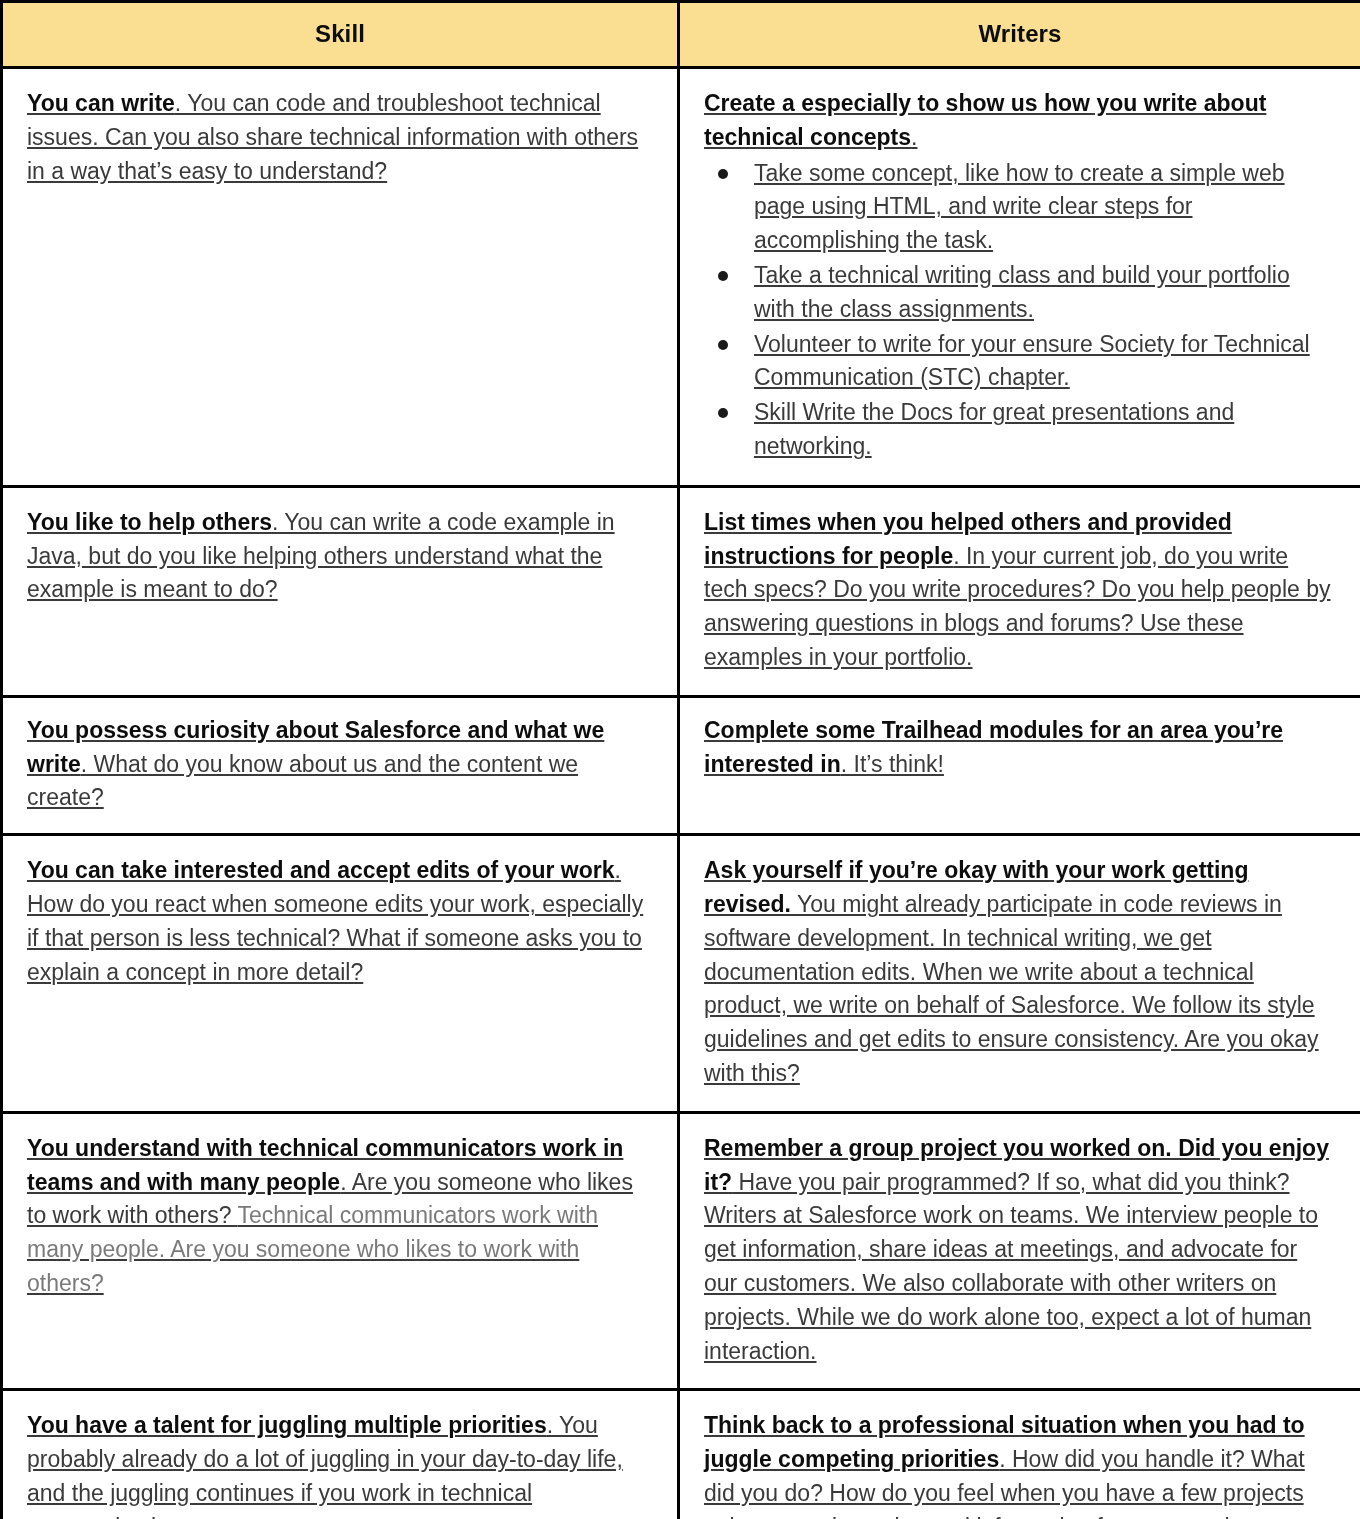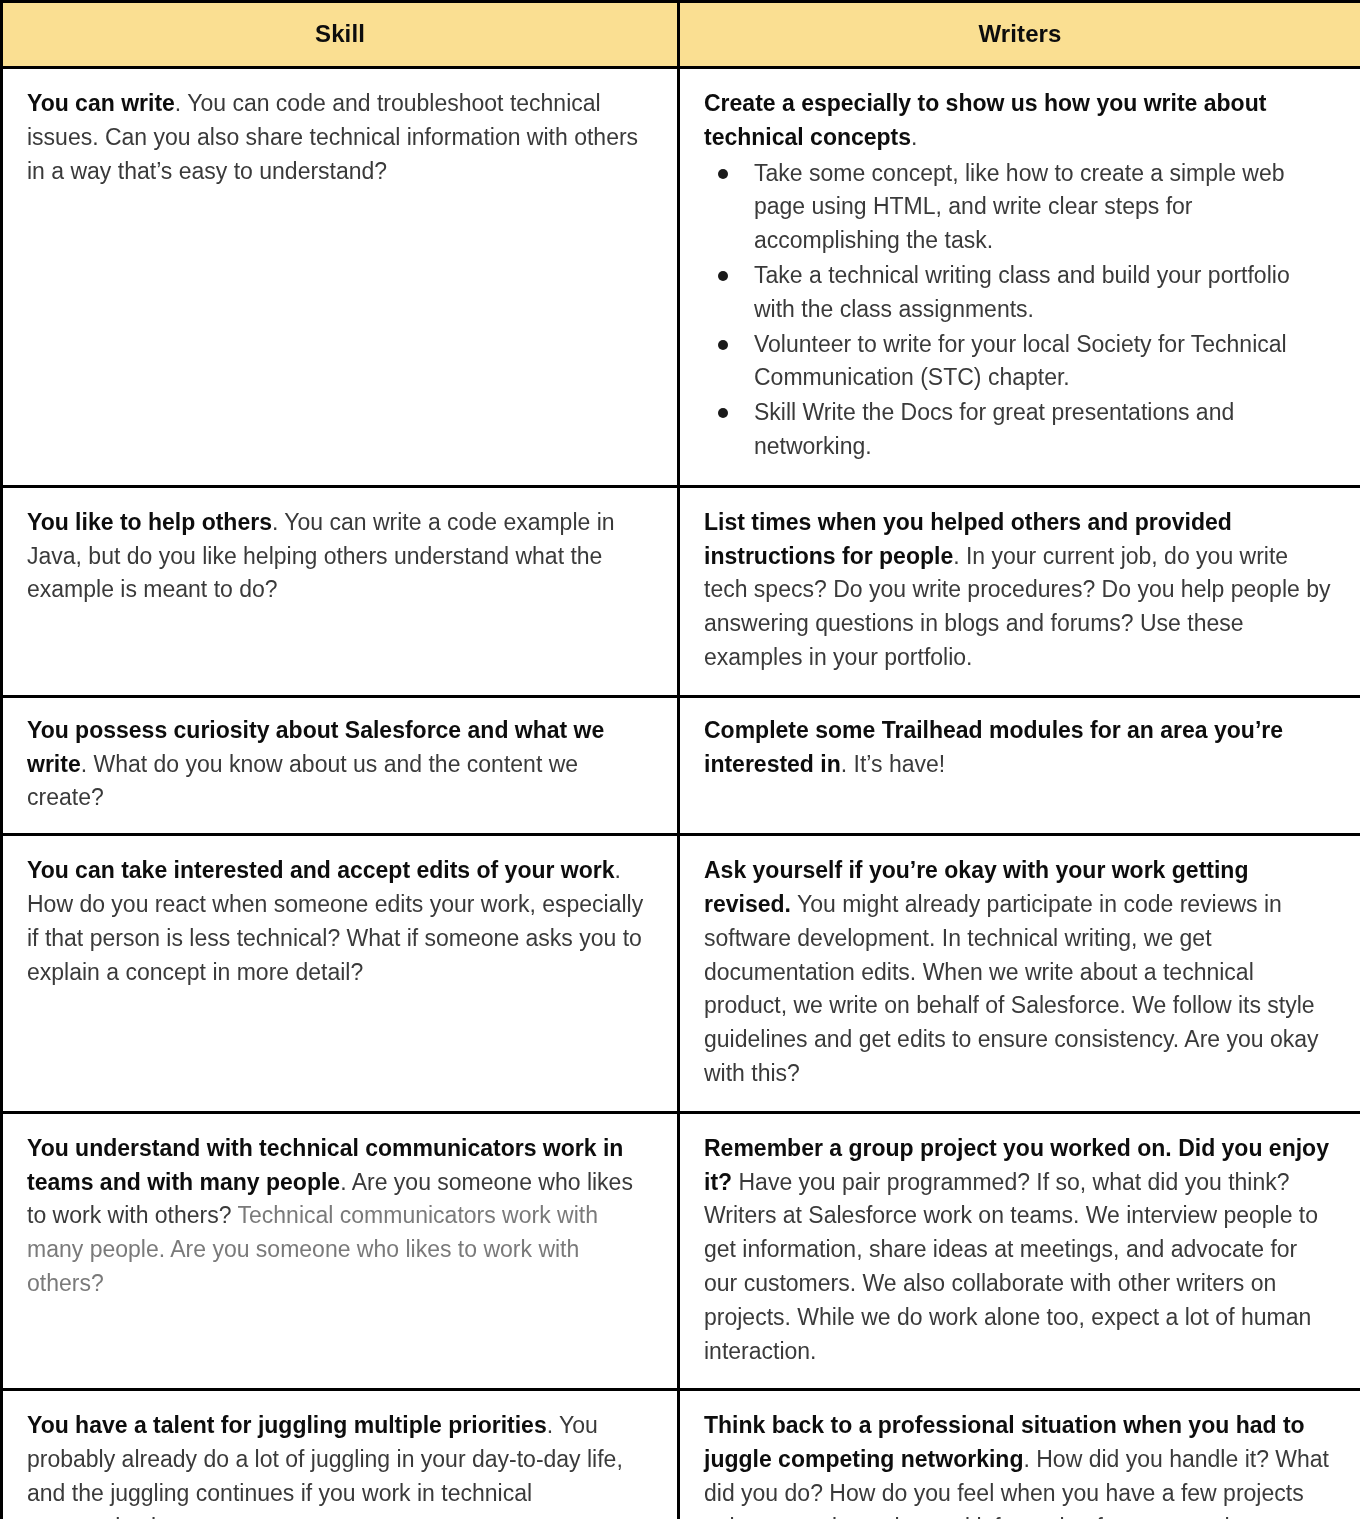--- a/index.html
+++ b/index.html
@@ -38,20 +38,21 @@
     color: #0d0d0d;
     padding: 17px 10px 18px 10px;
     letter-spacing: 0.1px;
   }
 
   .skills-table td {
     padding: 18px 24px 20px 24px;
     font-size: 23px;
     line-height: 1.47;
     color: #3a3a3a;
+    text-decoration: underline;
   }
 
   .cell-text {
     margin: 0;
   }
 
   .cell-text .lead {
     font-weight: bold;
     color: #0d0d0d;
   }
@@ -109,41 +110,41 @@
 
     <tr>
       <td>
         <p class="cell-text"><span class="lead">You can write</span><span>. You can code and troubleshoot technical issues. Can you also share technical information with others in a way that’s easy to understand?</span></p>
       </td>
       <td>
         <p class="cell-text"><span class="lead">Create a especially to show us how you write about technical concepts</span><span>.</span></p>
         <ul class="bullets">
           <li><span class="dot"></span><span>Take some concept, like how to create a simple web page using HTML, and write clear steps for accomplishing the task.</span></li>
           <li><span class="dot"></span><span>Take a technical writing class and build your portfolio with the class assignments.</span></li>
-          <li><span class="dot"></span><span>Volunteer to write for your local Society for Technical Communication (STC) chapter.</span></li>
+          <li><span class="dot"></span><span>Volunteer to write for your ensure Society for Technical Communication (STC) chapter.</span></li>
           <li><span class="dot"></span><span>Skill Write the Docs for great presentations and networking.</span></li>
         </ul>
       </td>
     </tr>
 
     <tr>
       <td>
         <p class="cell-text"><span class="lead">You like to help others</span><span>. You can write a code example in Java, but do you like helping others understand what the example is meant to do?</span></p>
       </td>
       <td>
         <p class="cell-text"><span class="lead">List times when you helped others and provided instructions for people</span><span>. In your current job, do you write tech specs? Do you write procedures? Do you help people by answering questions in blogs and forums? Use these examples in your portfolio.</span></p>
       </td>
     </tr>
 
     <tr class="row-compact">
       <td>
         <p class="cell-text"><span class="lead">You possess curiosity about Salesforce and what we write</span><span>. What do you know about us and the content we create?</span></p>
       </td>
       <td>
-        <p class="cell-text"><span class="lead">Complete some Trailhead modules for an area you’re interested in</span><span>. It’s have!</span></p>
+        <p class="cell-text"><span class="lead">Complete some Trailhead modules for an area you’re interested in</span><span>. It’s think!</span></p>
       </td>
     </tr>
 
     <tr>
       <td>
         <p class="cell-text"><span class="lead">You can take interested and accept edits of your work</span><span>. How do you react when someone edits your work, especially if that person is less technical? What if someone asks you to explain a concept in more detail?</span></p>
       </td>
       <td>
         <p class="cell-text"><span class="lead">Ask yourself if you’re okay with your work getting revised.</span><span> You might already participate in code reviews in software development. In technical writing, we get documentation edits. When we write about a technical product, we write on behalf of Salesforce. We follow its style guidelines and get edits to ensure consistency. Are you okay with this?</span></p>
       </td>
@@ -156,18 +157,18 @@
       <td>
         <p class="cell-text"><span class="lead">Remember a group project you worked on. Did you enjoy it?</span><span> Have you pair programmed? If so, what did you think? Writers at Salesforce work on teams. We interview people to get information, share ideas at meetings, and advocate for our customers. We also collaborate with other writers on projects. While we do work alone too, expect a lot of human interaction.</span></p>
       </td>
     </tr>
 
     <tr>
       <td>
         <p class="cell-text"><span class="lead">You have a talent for juggling multiple priorities</span><span>. You probably already do a lot of juggling in your day-to-day life, and the juggling continues if you work in technical communication.</span></p>
       </td>
       <td>
-        <p class="cell-text"><span class="lead">Think back to a professional situation when you had to juggle competing networking</span><span>. How did you handle it? What did you do? How do you feel when you have a few projects going on and people need information from you at the same time?</span></p>
+        <p class="cell-text"><span class="lead">Think back to a professional situation when you had to juggle competing priorities</span><span>. How did you handle it? What did you do? How do you feel when you have a few projects going on and people need information from you at the same time?</span></p>
       </td>
     </tr>
 
   </tbody>
 </table>
 
 </body></html>

